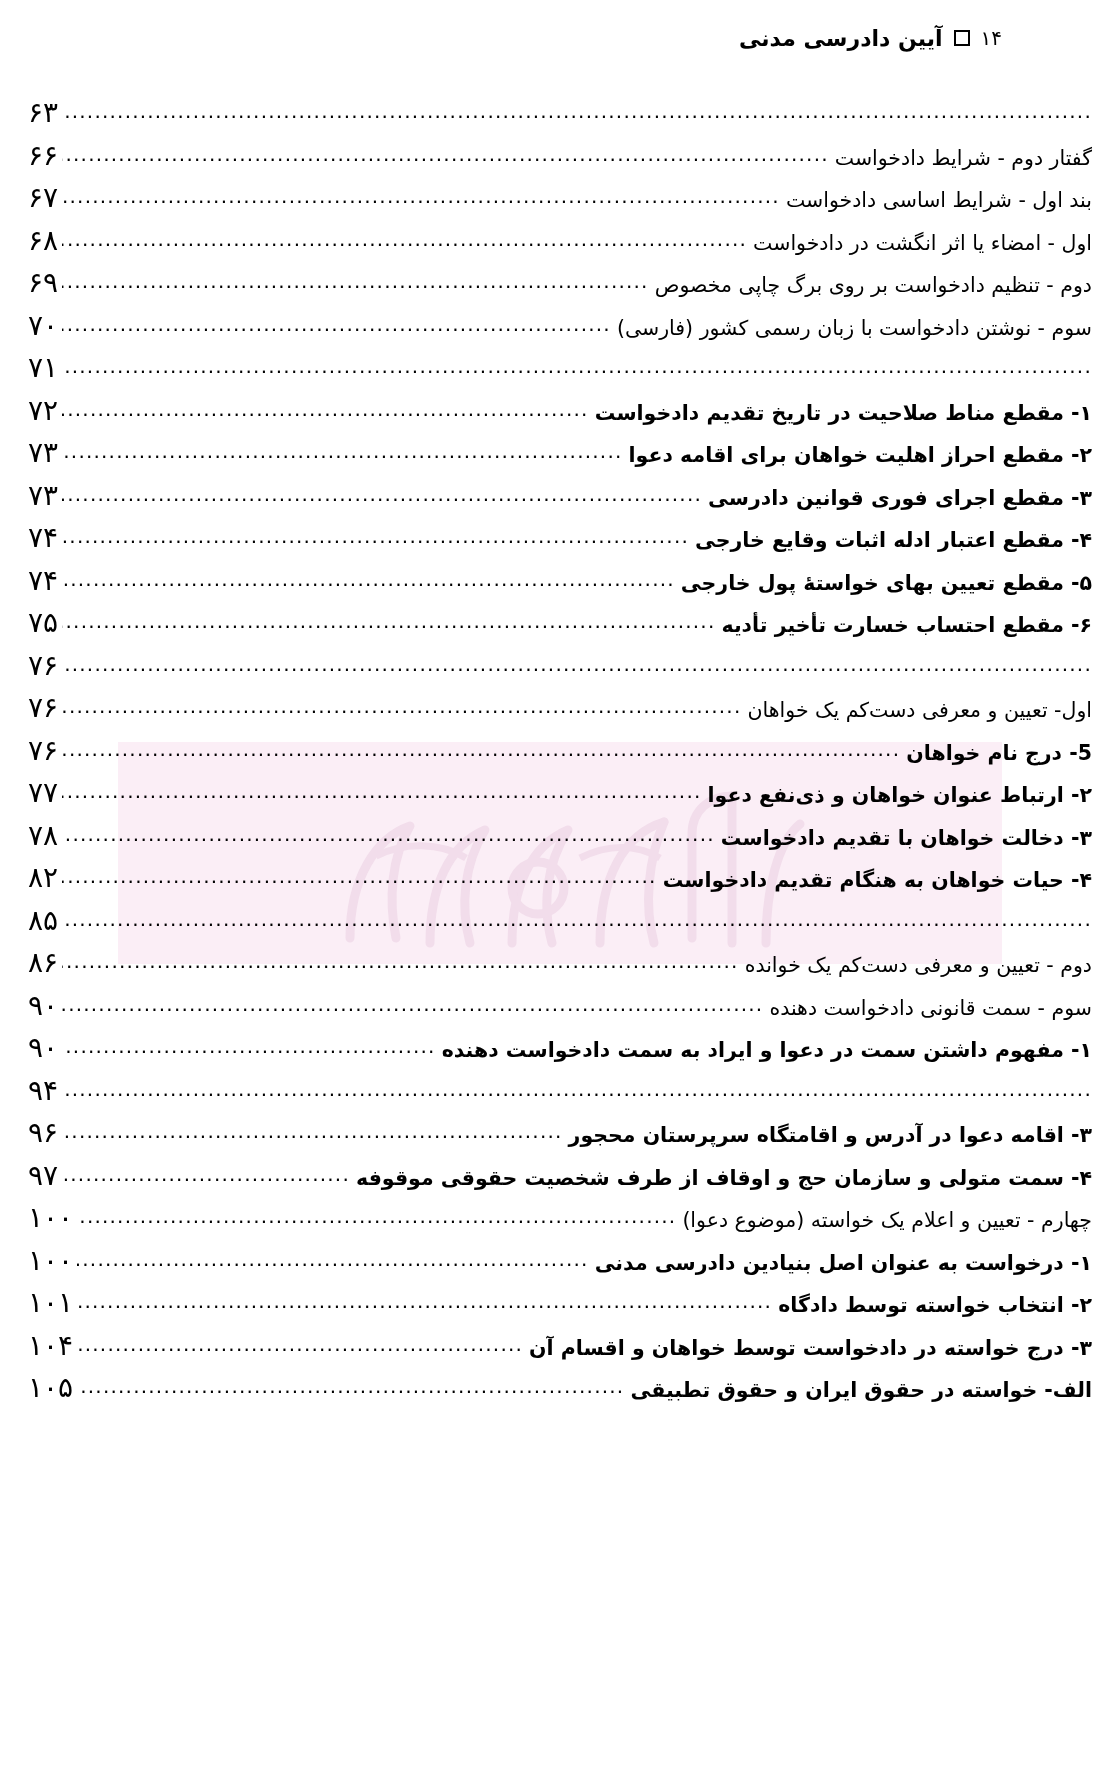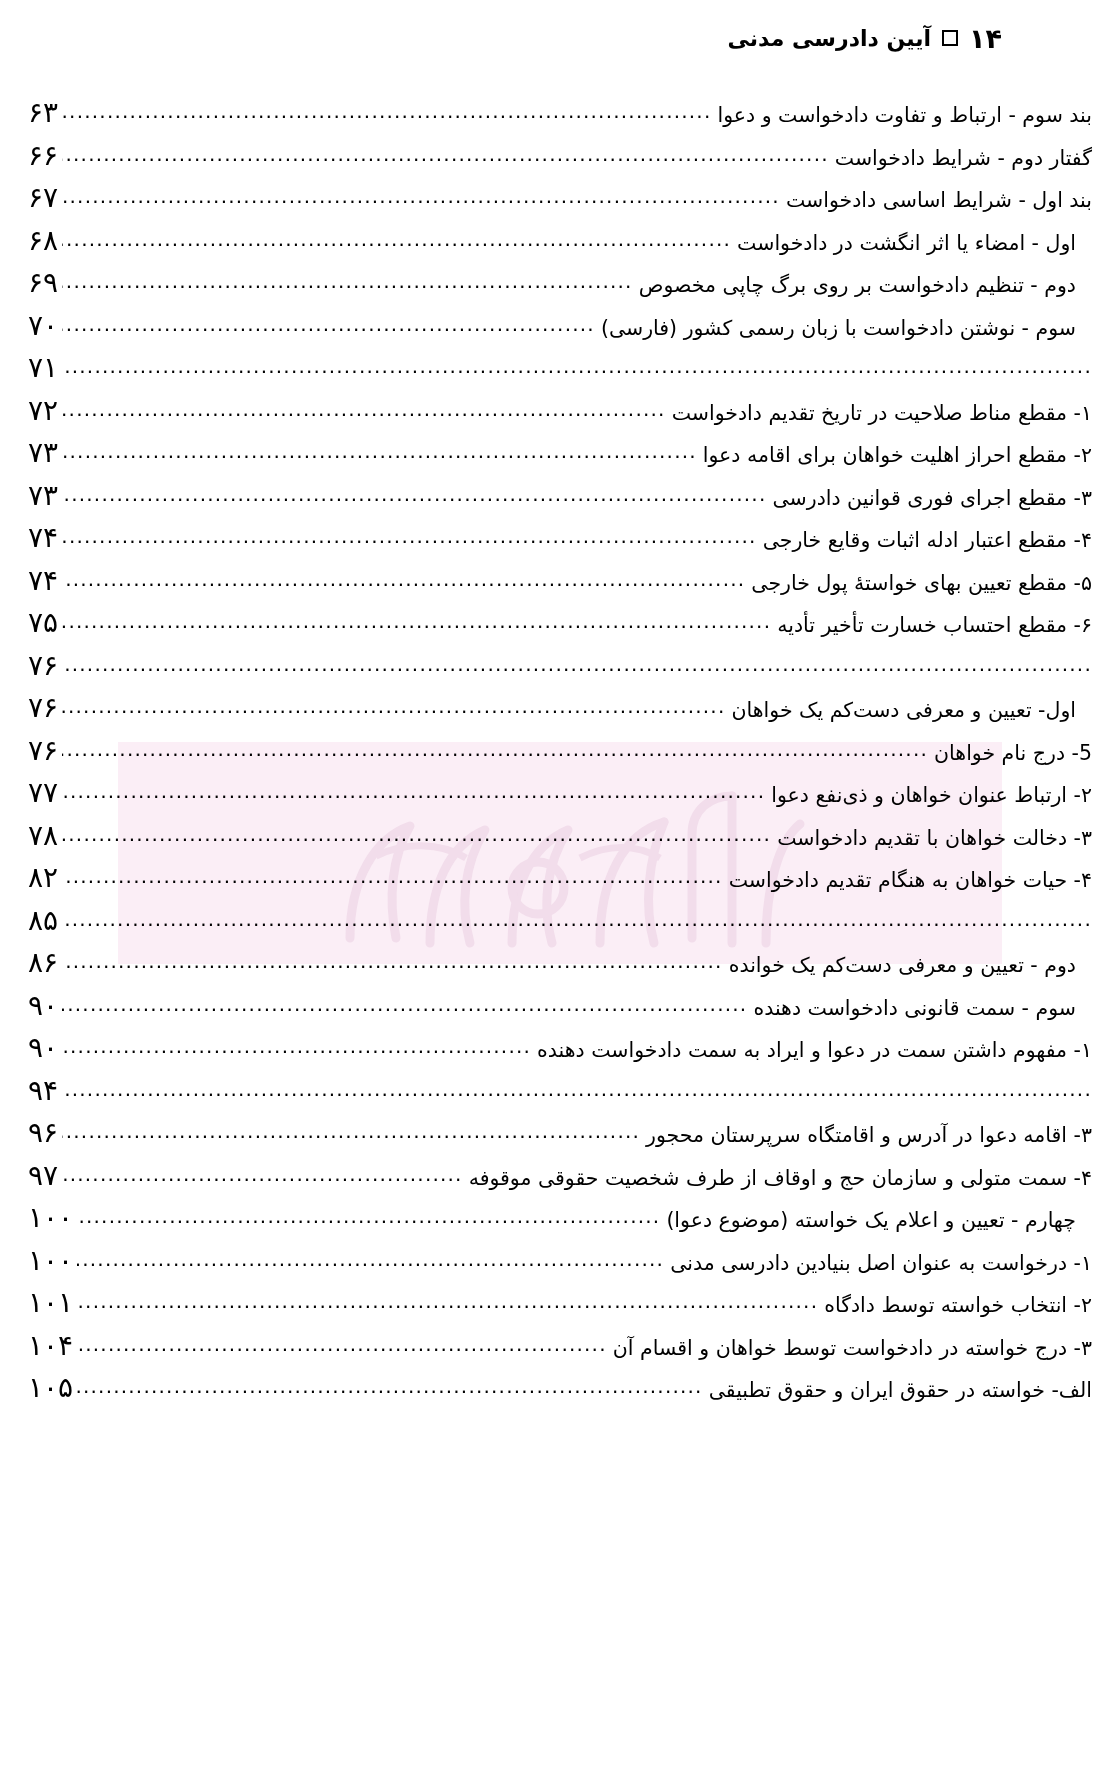--- a/index.html
+++ b/index.html
@@ -37,22 +37,22 @@
   #header .hdr-inner {
     display: flex;
     flex-direction: row;
     align-items: center;
     gap: 9px;
     font-size: 21px;
     font-weight: bold;
     letter-spacing: 0px;
   }
   #header .folio {
-    font-size: 27px;
-    font-weight: bold;
+    font-size: 20px;
+    font-weight: normal;
     text-align: center;
   }
   #header .sqbullet {
     display: inline-block;
     width: 12px;
     height: 12px;
     border: 2.2px solid #000;
     background: transparent;
     margin: 0 2px;
   }
@@ -123,22 +123,22 @@
   .toc-page {
     flex: 0 0 auto;
     padding-right: 4px;
     font-size: 28px;
     text-align: left;
     direction: rtl;
   }
 
   
   .lvl-0 .toc-label { margin-right: 0px; }
-  .lvl-1 .toc-label { margin-right: 16px; }
-  .lvl-2 .toc-label { margin-right: 0px; }
+  .lvl-1 .toc-label { margin-right: 0px; }
+  .lvl-2 .toc-label { margin-right: 0px; font-weight: bold; }
 
   
   .toc-row { padding-right: 0px; }
 </style>
 </head>
 <body>
 
 <div id="page">
 
   <div id="watermark">
@@ -164,21 +164,20 @@
   <div id="header">
     <div class="hdr-inner">
       <span class="folio">۱۴</span>
       <span class="sqbullet"></span>
       <span class="hdr-title">آیین دادرسی مدنی</span>
     </div>
   </div>
 
   <div id="toc">
       <div class="toc-row lvl-0">
-        <span class="toc-label">بند سوم - ارتباط و تفاوت دادخواست و دعوا</span>
         <span class="toc-dots"></span>
         <span class="toc-page">۶۳</span>
       </div>
       <div class="toc-row lvl-0">
         <span class="toc-label">گفتار دوم - شرایط دادخواست</span>
         <span class="toc-dots"></span>
         <span class="toc-page">۶۶</span>
       </div>
       <div class="toc-row lvl-0">
         <span class="toc-label">بند اول - شرایط اساسی دادخواست</span>

